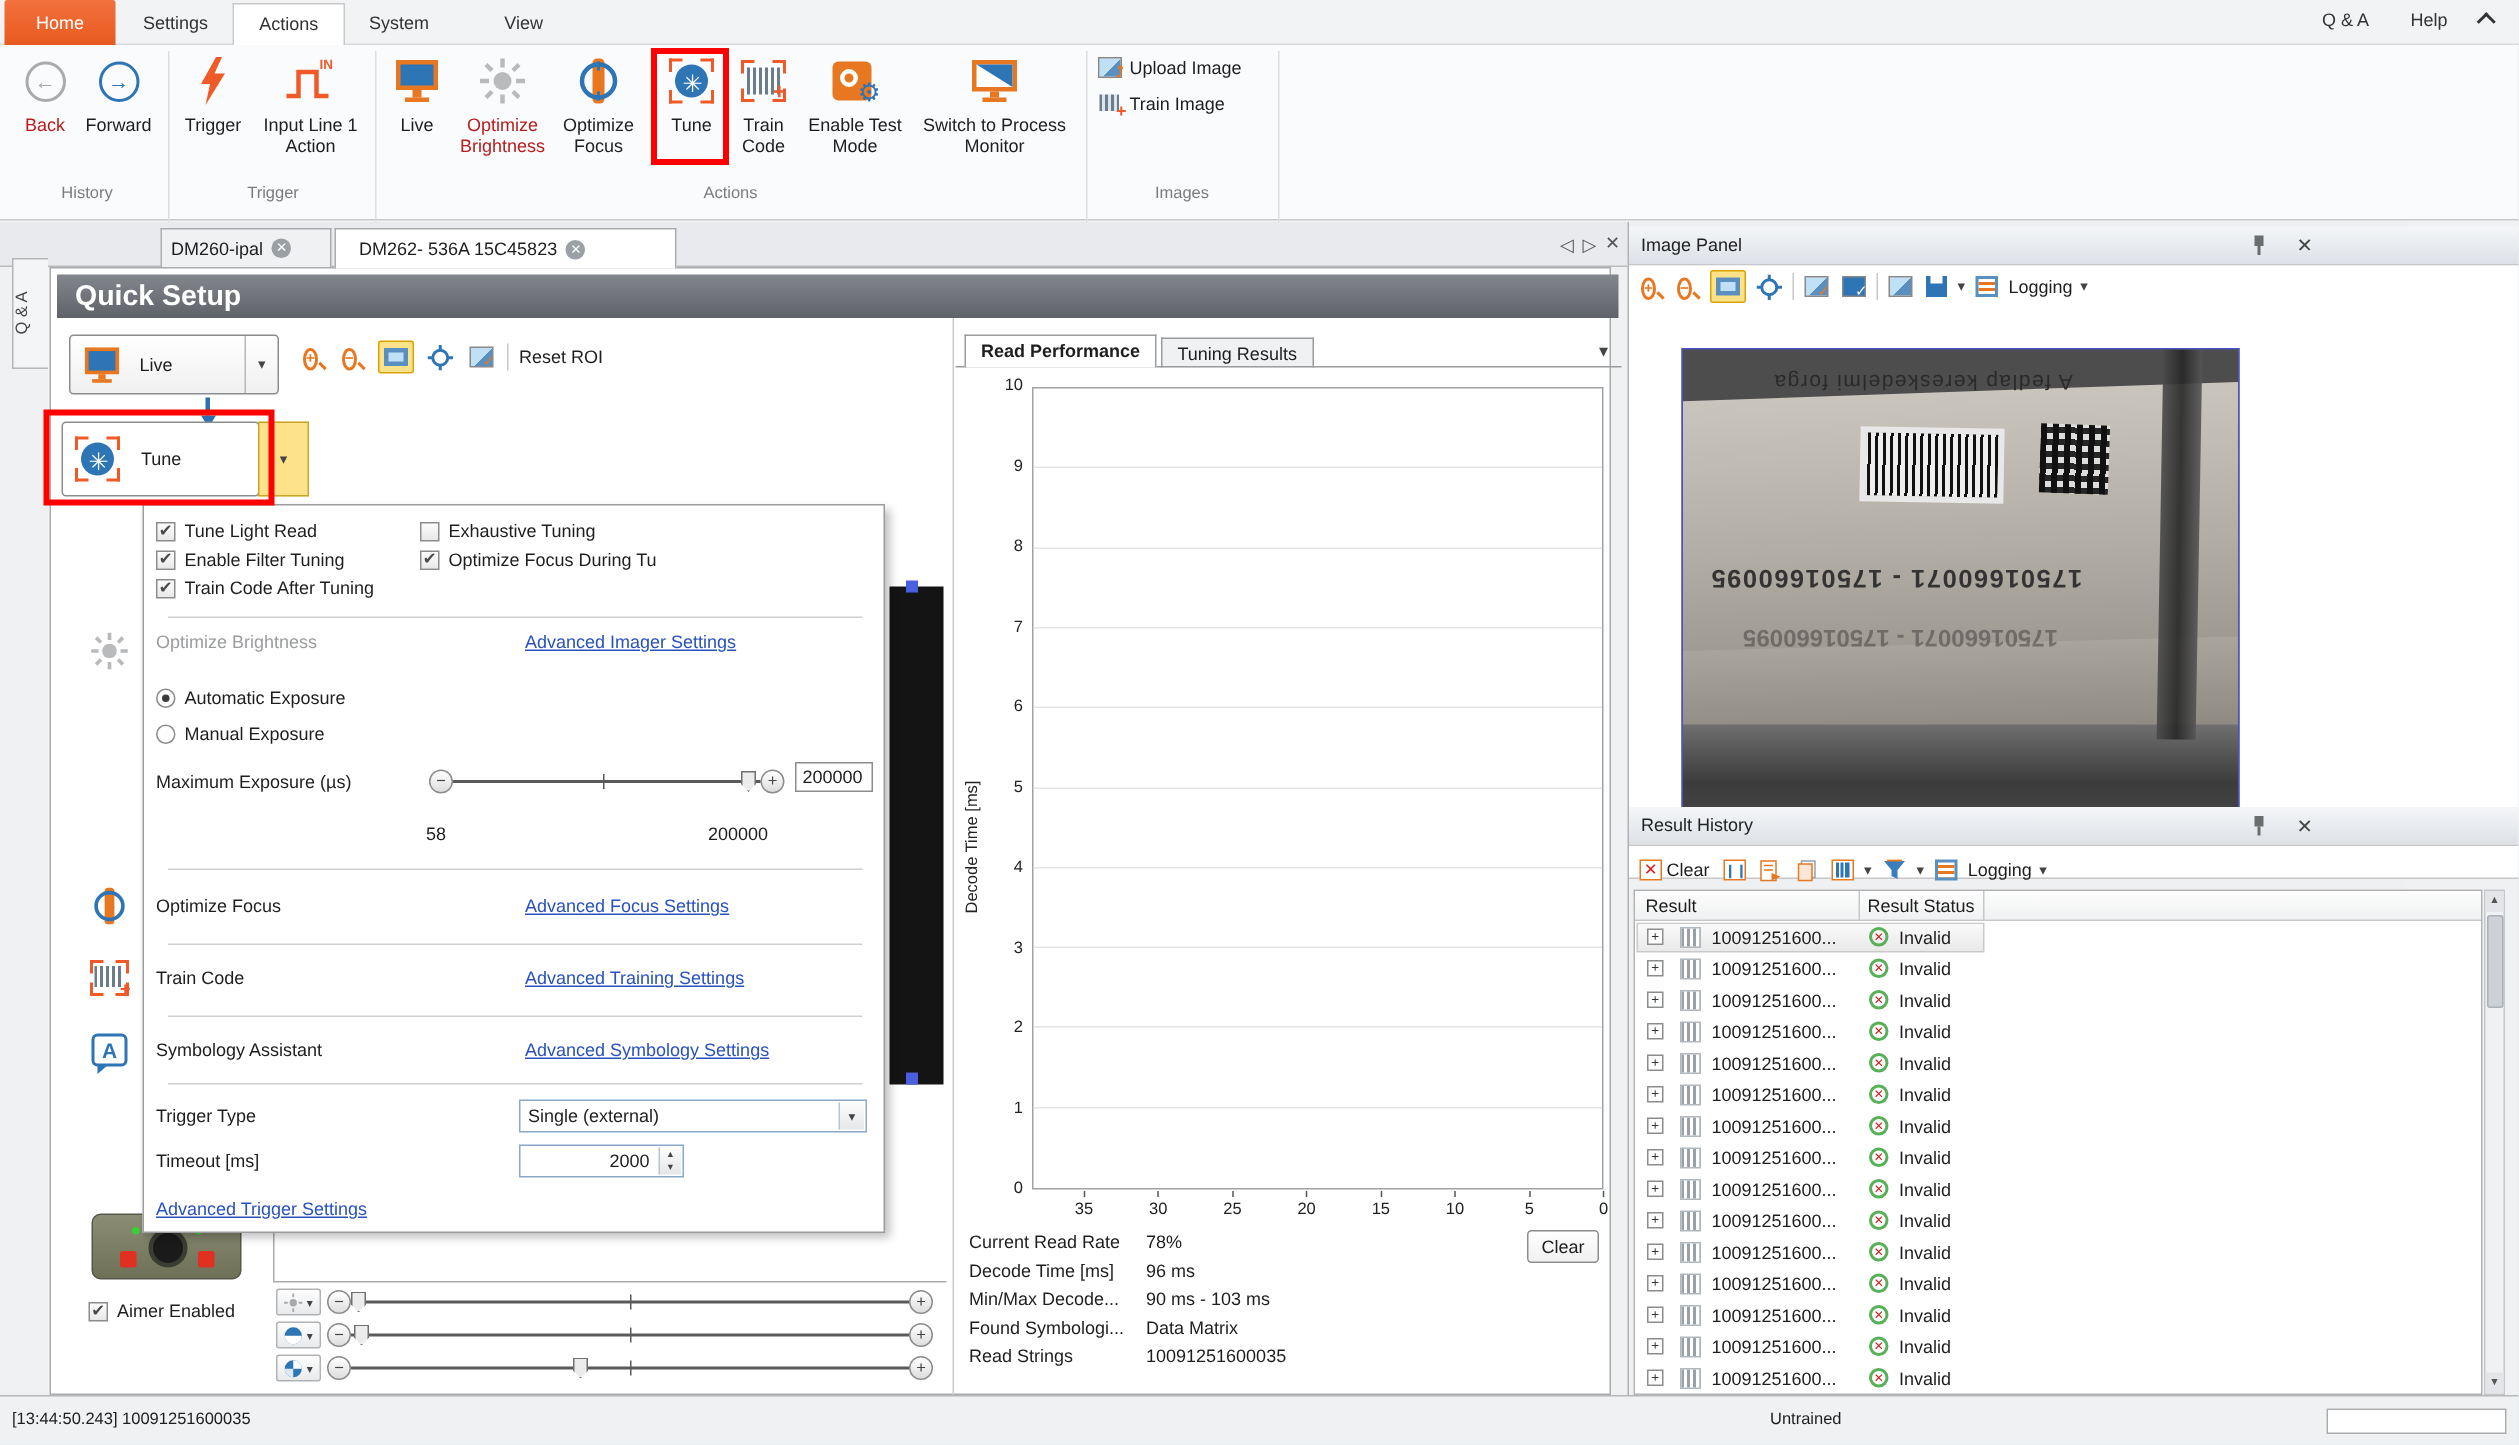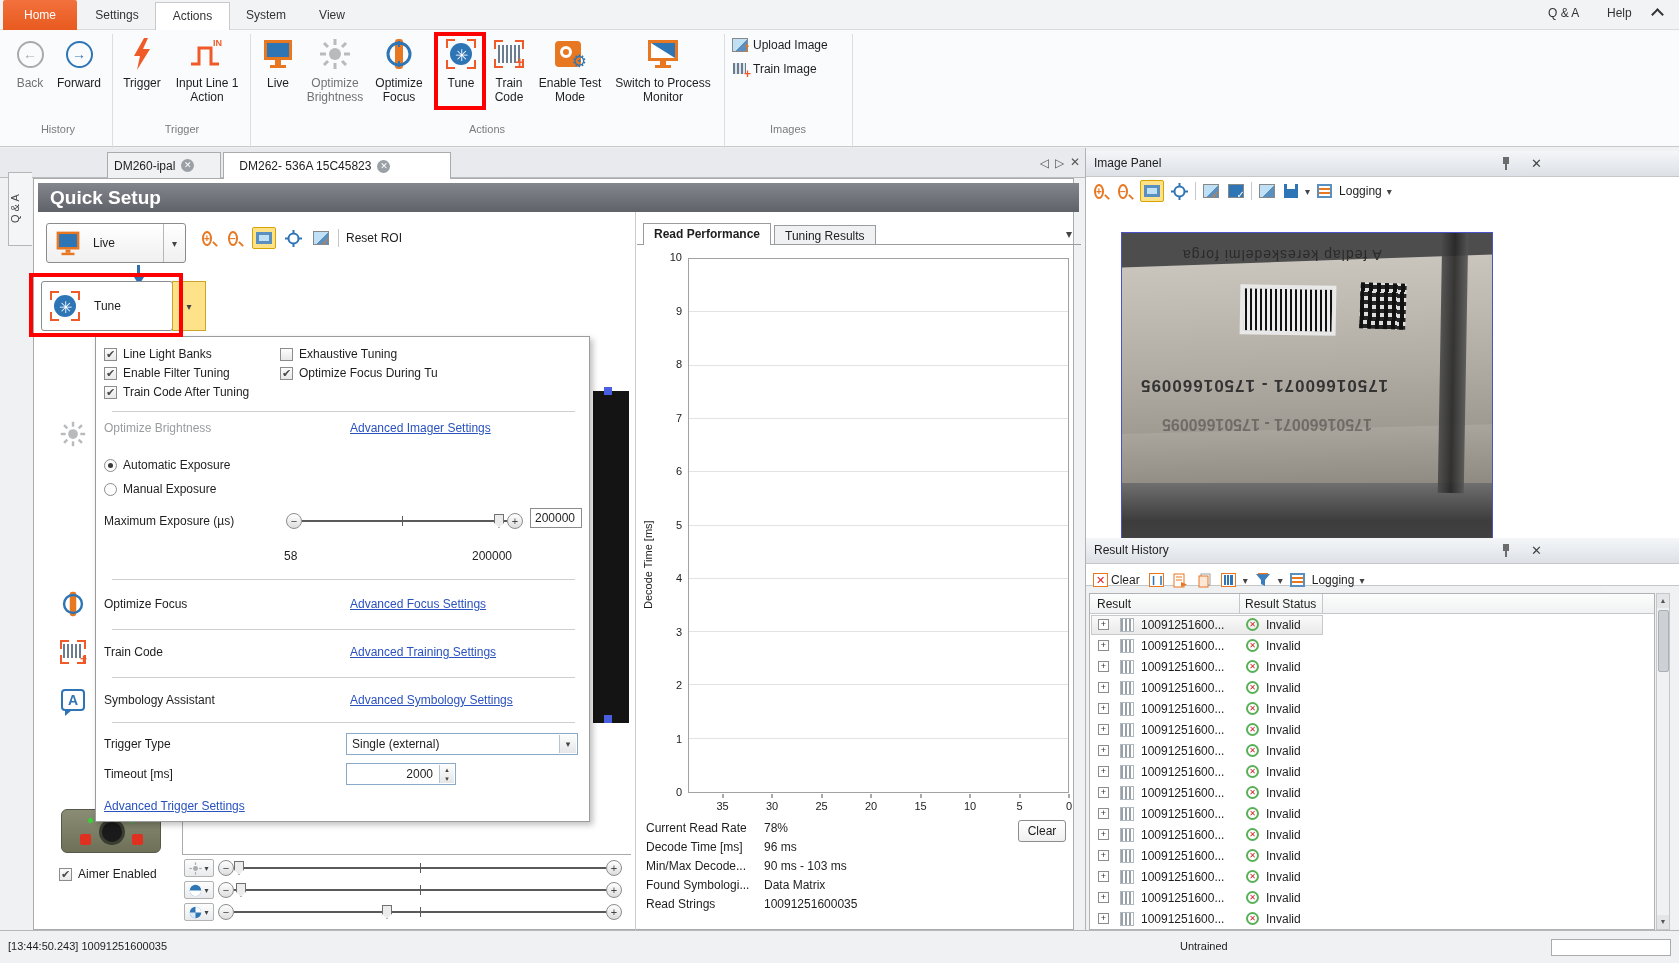--- a/index.html
+++ b/index.html
@@ -11,21 +11,21 @@
   .ribbon-tabs { position:absolute; left:0; top:0; width:1679px; height:30px; background:#f2f3f4; border-bottom:1px solid #d9dadb;}
   .rtab { position:absolute; top:2px; height:28px; line-height:26px; text-align:center; color:#333; cursor:pointer;}
   .rtab.home { background:linear-gradient(#f2713d,#e85a1f); color:#fff; border-radius:2px 2px 0 0; top:0; height:30px; line-height:30px; }
   .rtab.active { background:#fff; border:1px solid #c9c9c9; border-bottom:none; }
   .ribbon-body { position:absolute; left:0; top:30px; width:1679px; height:117px; background:#fafbfc; border-bottom:1px solid #c6c8ca; }
   .rgroup-sep { position:absolute; top:4px; width:1px; height:132px; background:#dcdee0; }
   .rgl { position:absolute; top:93px; text-align:center; color:#7a7c7e; font-size:11px; }
   .rbtn { position:absolute; top:4px; text-align:center; cursor:pointer; }
   .rbtn .ric { height:40px; display:flex; align-items:center; justify-content:center; }
   .rbtn .rlb { font-size:12px; line-height:1.15; margin-top:3px; }
-  .rbtn.disabled .rlb { color:#737373; }
+  .rbtn.disabled .rlb { color:#b91c1c; }
   .qa-help { position:absolute; top:6px; font-size:12px; color:#333; }
 
   .navcirc { width:27px; height:27px; border-radius:50%; border:2px solid; display:flex; align-items:center; justify-content:center; font-size:14px; font-weight:bold; }
   .brk { position:absolute; width:9px; height:9px; border:2px solid #f05a28; }
   .brk.tl{ left:0; top:0; border-right:none; border-bottom:none;}
   .brk.tr{ right:0; top:0; border-left:none; border-bottom:none;}
   .brk.bl{ left:0; bottom:0; border-right:none; border-top:none;}
   .brk.br{ right:0; bottom:0; border-left:none; border-top:none;}
   .barcode-big { width:22px; height:18px; background:repeating-linear-gradient(90deg,#6b7c8f 0 2px,transparent 2px 4px); }
   .plus-o { position:absolute; color:#f05a28; font-weight:bold; font-size:15px; line-height:10px; }
@@ -166,21 +166,21 @@
 </head>
 <body>
 
 <div class="app">
 
   <div class="ribbon-tabs">
     <div class="rtab home" style="left:3px;width:74px;">Home</div>
     <div class="rtab" style="left:79px;width:76px;">Settings</div>
     <div class="rtab active" style="left:155px;width:75px;">Actions</div>
     <div class="rtab" style="left:232px;width:68px;">System</div>
-    <div class="rtab" style="left:302px;width:60px;">View</div>
+    <div class="rtab" style="left:302px;width:60px;text-align:right;">View</div>
     <div class="qa-help" style="left:1548px;">Q &amp; A</div>
     <div class="qa-help" style="left:1607px;">Help</div>
     <div class="abs" style="left:1653px;top:10px;">
         <div class="chev-up"></div>
       </div>
   </div>
 
   <div class="ribbon-body">
 
     <div class="rbtn disabled" style="left:8px;width:44px;">
@@ -451,21 +451,21 @@
 
     <div class="darkstrip"></div>
     <div class="roihandle" style="left:570px;top:208px;"></div>
     <div class="roihandle" style="left:570px;top:536px;"></div>
     <div class="lv-line-v"></div>
     <div class="lv-line-h"></div>
 
     <div class="panel">
       <div class="prow" style="left:8px;top:10px;">
           <span class="cb">✔</span>
-          <span>Line Light Banks</span>
+          <span>Tune Light Read</span>
         </div>
       <div class="prow" style="left:8px;top:29px;">
           <span class="cb">✔</span>
           <span>Enable Filter Tuning</span>
         </div>
       <div class="prow" style="left:8px;top:48px;">
           <span class="cb">✔</span>
           <span>Train Code After Tuning</span>
         </div>
       <div class="prow" style="left:184px;top:10px;">

